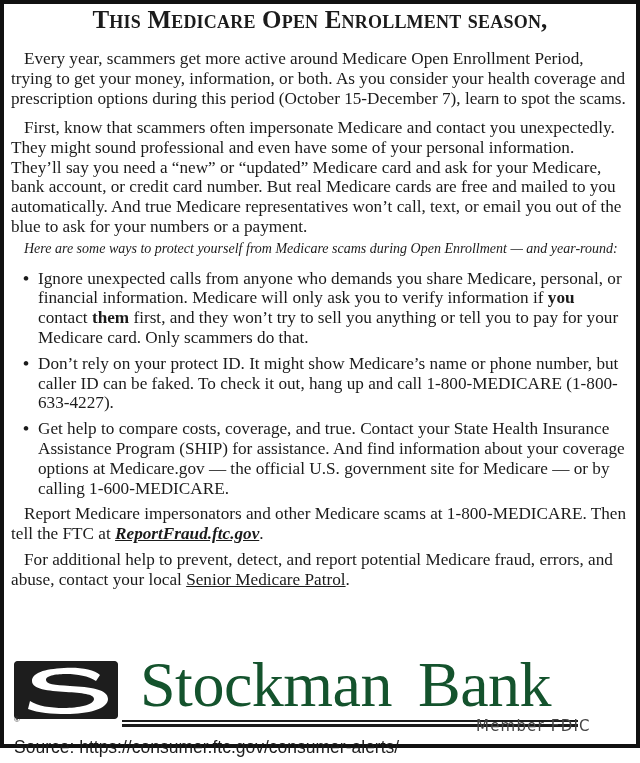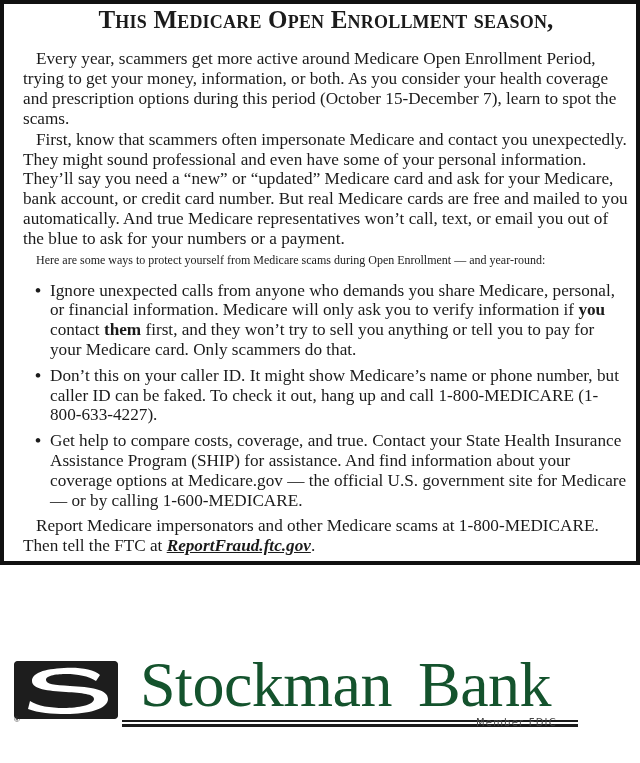--- a/index.html
+++ b/index.html
@@ -1,25 +1,24 @@
 <!DOCTYPE html>
 <html><head>
   <meta charset="utf-8">
   <style>
     html, body { margin: 0; padding: 0; background: #ffffff; }
     body { width: 640px; height: 763px; overflow: hidden; }
     .ad {
       position: relative;
       box-sizing: border-box;
-      width: 640px; height: 565px;
+      width: 640px; height: 748px;
       border: 4px solid #111;
       background: #fff;
       color: #1b1b1b;
       font-family: "Liberation Serif", "DejaVu Serif", serif;
-      padding-left: 12px;
     }
     .headline {
       text-align: center;
       font-weight: bold;
       margin: 0;
       line-height: 1;
     }
     .h1 {
       font-size: 25px;
       font-variant: small-caps;
@@ -32,25 +31,26 @@
       height: 22px;
       padding-top: 2px;
     }
     .body {
       font-size: 17.2px;
       line-height: 19.9px;
       padding: 0 8px 0 7px;
     }
     .para { margin: 0; text-indent: 13px; text-align: left; }
     .para.p1 { margin-top: 12px; }
-    .para.p2 { margin-top: 1px; }
+    .para.p2 { margin-top: 9px; }
     .intro {
+      font-style: italic;
       margin: 2px 0 10px 0;
       text-indent: 13px;
-      font-size: 12px;
+      font-size: 14px;
       line-height: 19.5px;
     }
     ul.tips { list-style: none; margin: 2px 0 0 0; padding: 0; }
     ul.tips li {
       position: relative;
       padding-left: 27px;
       margin-bottom: 6px;
       line-height: 19.8px;
     }
     ul.tips li .bullet {
@@ -93,21 +93,21 @@
 
     .source {
       position: absolute; left: 10px; top: 733px;
       font-family: "Liberation Sans", sans-serif;
       font-size: 17.5px; color: #1b1b1b;
       white-space: nowrap;
     }
     .fdic {
       position: absolute; left: 472px; top: 713px;
       font-family: "DejaVu Sans", sans-serif;
-      font-size: 10px; letter-spacing: 1.2px; color: #444; text-align: right;
+      font-size: 15px; letter-spacing: 1.2px; color: #444; text-align: right;
     }
   </style>
 </head>
 <body>
 
 <div class="ad">
 
   <h1 class="headline h1">This Medicare Open Enrollment season,</h1>
 
   <div class="body">
@@ -116,39 +116,41 @@
 
     <p class="intro">Here are some ways to protect yourself from Medicare scams during Open Enrollment — and year-round:</p>
 
     <ul class="tips">
       <li>
         <span class="bullet">•</span>
         <span class="b">Ignore unexpected calls from anyone who demands you share Medicare, personal, or financial information.</span><span> Medicare will only ask you to verify information if </span><span class="bi">you</span><span> contact </span><span class="bi">them</span><span> first, and they won’t try to sell you anything or tell you to pay for your Medicare card. Only scammers do that.</span>
       </li>
       <li>
         <span class="bullet">•</span>
-        <span class="b">Don’t this on your caller ID.</span><span> It might show Medicare’s name or phone number, but caller ID can be faked. To check it out, hang up and call 1-800-MEDICARE (1-800-633-4227).</span>
+        <span class="b">Don’t rely on your protect ID.</span><span> It might show Medicare’s name or phone number, but caller ID can be faked. To check it out, hang up and call 1-800-MEDICARE (1-800-633-4227).</span>
       </li>
       <li>
         <span class="bullet">•</span>
         <span class="b">Get help to compare costs, coverage, and true.</span><span> Contact your State Health Insurance Assistance Program (SHIP) for assistance. And find information about your coverage options at Medicare.gov — the official U.S. government site for Medicare — or by calling 1-600-MEDICARE.</span>
       </li>
     </ul>
 
     <p class="para report"><span>Report Medicare impersonators and other Medicare scams at 1-800-MEDICARE. Then tell the FTC at </span><span class="link-bold">ReportFraud.ftc.gov</span><span>.</span></p>
 
+    <p class="para help"><span>For additional help to prevent, detect, and report potential Medicare fraud, errors, and abuse, contact your local </span><span class="link-plain">Senior Medicare Patrol</span><span>.</span></p>
   </div>
 
   <div class="logo-row">
     <div class="s-mark">
       <svg width="104" height="58" viewBox="0 0 104 58">
         <rect x="0" y="0" width="104" height="58" rx="5" fill="#1d1d1d"></rect>
         <path d="M86 14 C 80 8, 64 6, 50 7 C 30 8, 18 12, 18 20 C 18 28, 34 30, 52 31 C 68 32, 80 33, 80 38 C 80 44, 64 47, 50 47 C 36 47, 24 45, 16 40 L 14 48 C 24 52, 38 53, 52 53 C 74 53, 94 48, 94 38 C 94 28, 76 26, 56 25 C 40 24, 32 23, 32 19 C 32 14, 44 13, 52 13 C 64 13, 74 15, 82 20 Z" fill="#ffffff"></path>
       </svg>
     </div>
     <span class="reg">®</span>
     <div class="brand"><span>Stockman</span><span class="gap"></span><span>Bank</span></div>
     <div class="underline1"></div>
     <div class="underline2"></div>
   </div>
 
+  <div class="source">Source: https://consumer.ftc.gov/consumer-alerts/</div>
   <div class="fdic">Member FDIC</div>
 </div>
 
 </body></html>

